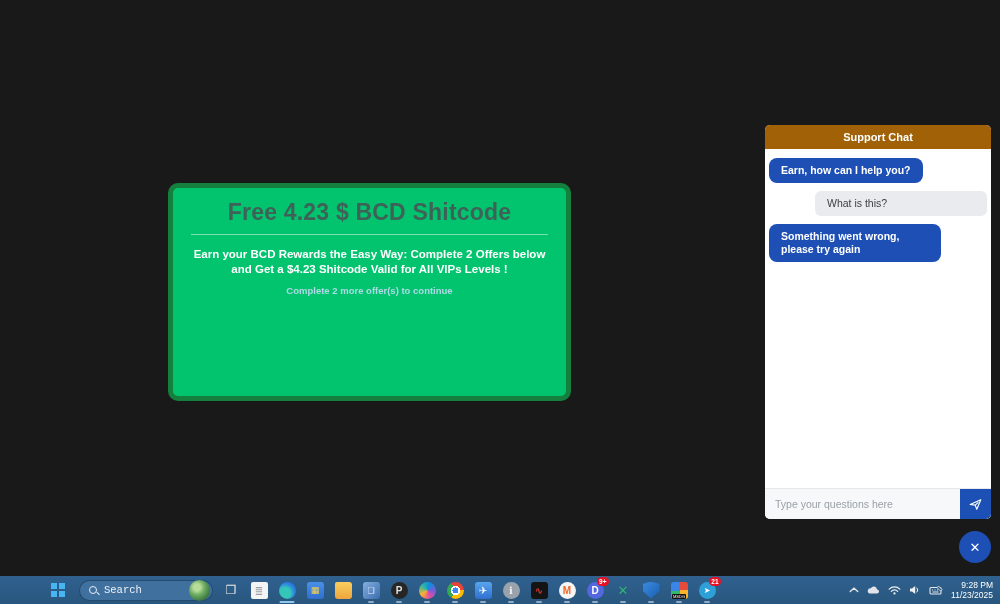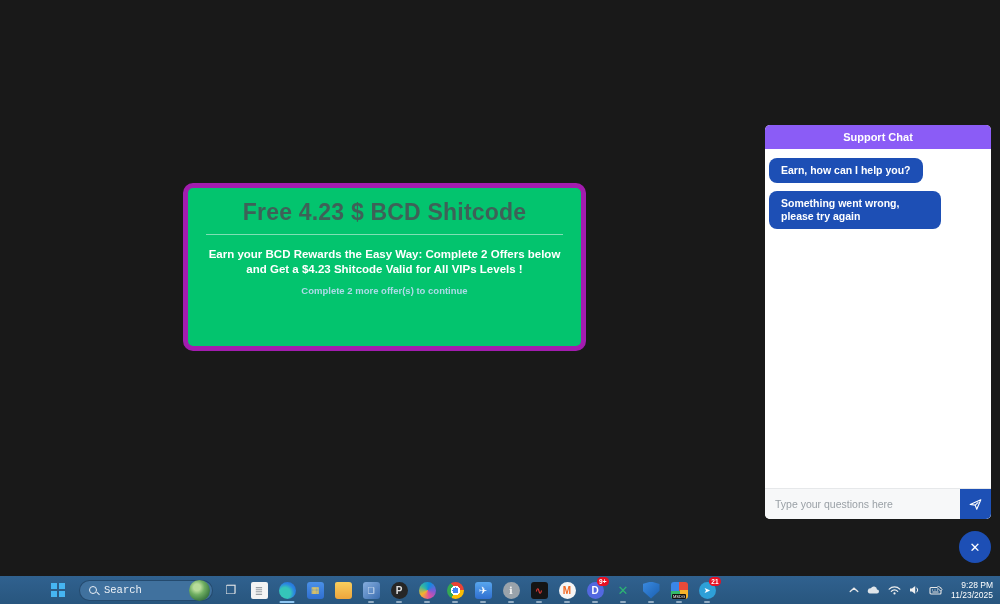--- a/index.html
+++ b/index.html
@@ -1,37 +1,37 @@
 <!DOCTYPE html>
 <html><head>
 <meta charset="utf-8">
 <style>
   * { margin:0; padding:0; box-sizing:border-box; }
   html,body { width:1000px; height:604px; overflow:hidden; background:#191919;
               font-family:"Liberation Sans","DejaVu Sans",sans-serif; }
   .screen { position:relative; width:1000px; height:604px; background:#191919; }
 
   
-  .offer-modal { position:absolute; left:183px; top:183px; width:403px; height:168px;
-    background:#03c46e; border:5px solid #a21caf; border-radius:10px; text-align:center; }
+  .offer-modal { position:absolute; left:168px; top:183px; width:403px; height:218px;
+    background:#03c46e; border:5px solid #15803d; border-radius:10px; text-align:center; }
   .offer-title { margin-top:11px; font-size:23px; font-weight:bold; color:#3e6158; letter-spacing:.2px; }
   .offer-divider { margin:8px 18px 0; border:0; border-top:1px solid rgba(230,245,238,.55); }
   .offer-desc { margin:12px auto 0; width:362px; color:#ffffff; font-size:11.5px;
     font-weight:600; line-height:15px; }
   .offer-btn { margin:13px auto 0; width:373px; height:23px; background:#1e3fae; border:0;
     border-radius:3px; color:#fff; font-size:12px; font-weight:600; display:flex;
     align-items:center; justify-content:center; gap:7px; cursor:pointer; }
   .spinner { width:11px; height:11px; border-radius:50%; border:2px solid #fff;
     border-left-color:rgba(255,255,255,.35); display:inline-block; }
   .offer-note { margin-top:8px; font-size:9.5px; font-weight:600; color:#aedae8; }
 
   
   .chat { position:absolute; left:765px; top:125px; width:226px; height:394px; background:#fff;
     border-radius:5px; overflow:hidden; display:flex; flex-direction:column; }
-  .chat-header { height:24px; flex:0 0 24px; background:#8b5cf6; color:#fff; font-size:11px;
+  .chat-header { height:24px; flex:0 0 24px; background:#a16207; color:#fff; font-size:11px;
     font-weight:bold; display:flex; align-items:center; justify-content:center; }
   .chat-msgs { flex:1; padding:9px 4px; display:flex; flex-direction:column; gap:8px; overflow:hidden; }
   .bubble { font-size:10.5px; line-height:13px; padding:6px 12px; border-radius:8px; }
   .bubble.bot { background:#1d4fb5; color:#fff; font-weight:600; align-self:flex-start; max-width:172px; }
   .bubble.user { background:#e9ebee; color:#3a3f44; font-weight:500; align-self:flex-end;
     width:172px; border-radius:6px; }
   .chat-inputrow { flex:0 0 31px; height:31px; border-top:1px solid #e6e8ea; display:flex; background:#f7f8f9; }
   .chat-input { flex:1; border:0; background:transparent; padding:0 10px; font-size:10.5px;
     color:#333; outline:none; font-family:inherit; }
   .chat-input::placeholder { color:#9aa0a6; }
@@ -88,20 +88,21 @@
     <div class="offer-title">Free 4.23 $ BCD Shitcode</div>
     <hr class="offer-divider">
     <div class="offer-desc">Earn your BCD Rewards the Easy Way: Complete 2 Offers below and Get a $4.23 Shitcode Valid for All VIPs Levels !</div>
     <div class="offer-note">Complete 2 more offer(s) to continue</div>
   </div>
 
   <div class="chat">
     <div class="chat-header">Support Chat</div>
     <div class="chat-msgs">
         <div class="bubble bot">Earn, how can I help you?</div>
+        <div class="bubble user">What is this?</div>
         <div class="bubble bot">Something went wrong, please try again</div>
       </div>
     <div class="chat-inputrow">
       <input class="chat-input" type="text" placeholder="Type your questions here" style="">
       <button class="send-btn">
         <svg width="15" height="15" viewBox="0 0 24 24">
           <path d="M3.5 12 L20.5 4.5 L14 19.5 L11.5 13 L3.5 12 Z M11.5 13 L16 9" fill="none" stroke="#ffffff" stroke-width="1.8" stroke-linejoin="round" stroke-linecap="round"></path>
         </svg>
       </button>
     </div>

